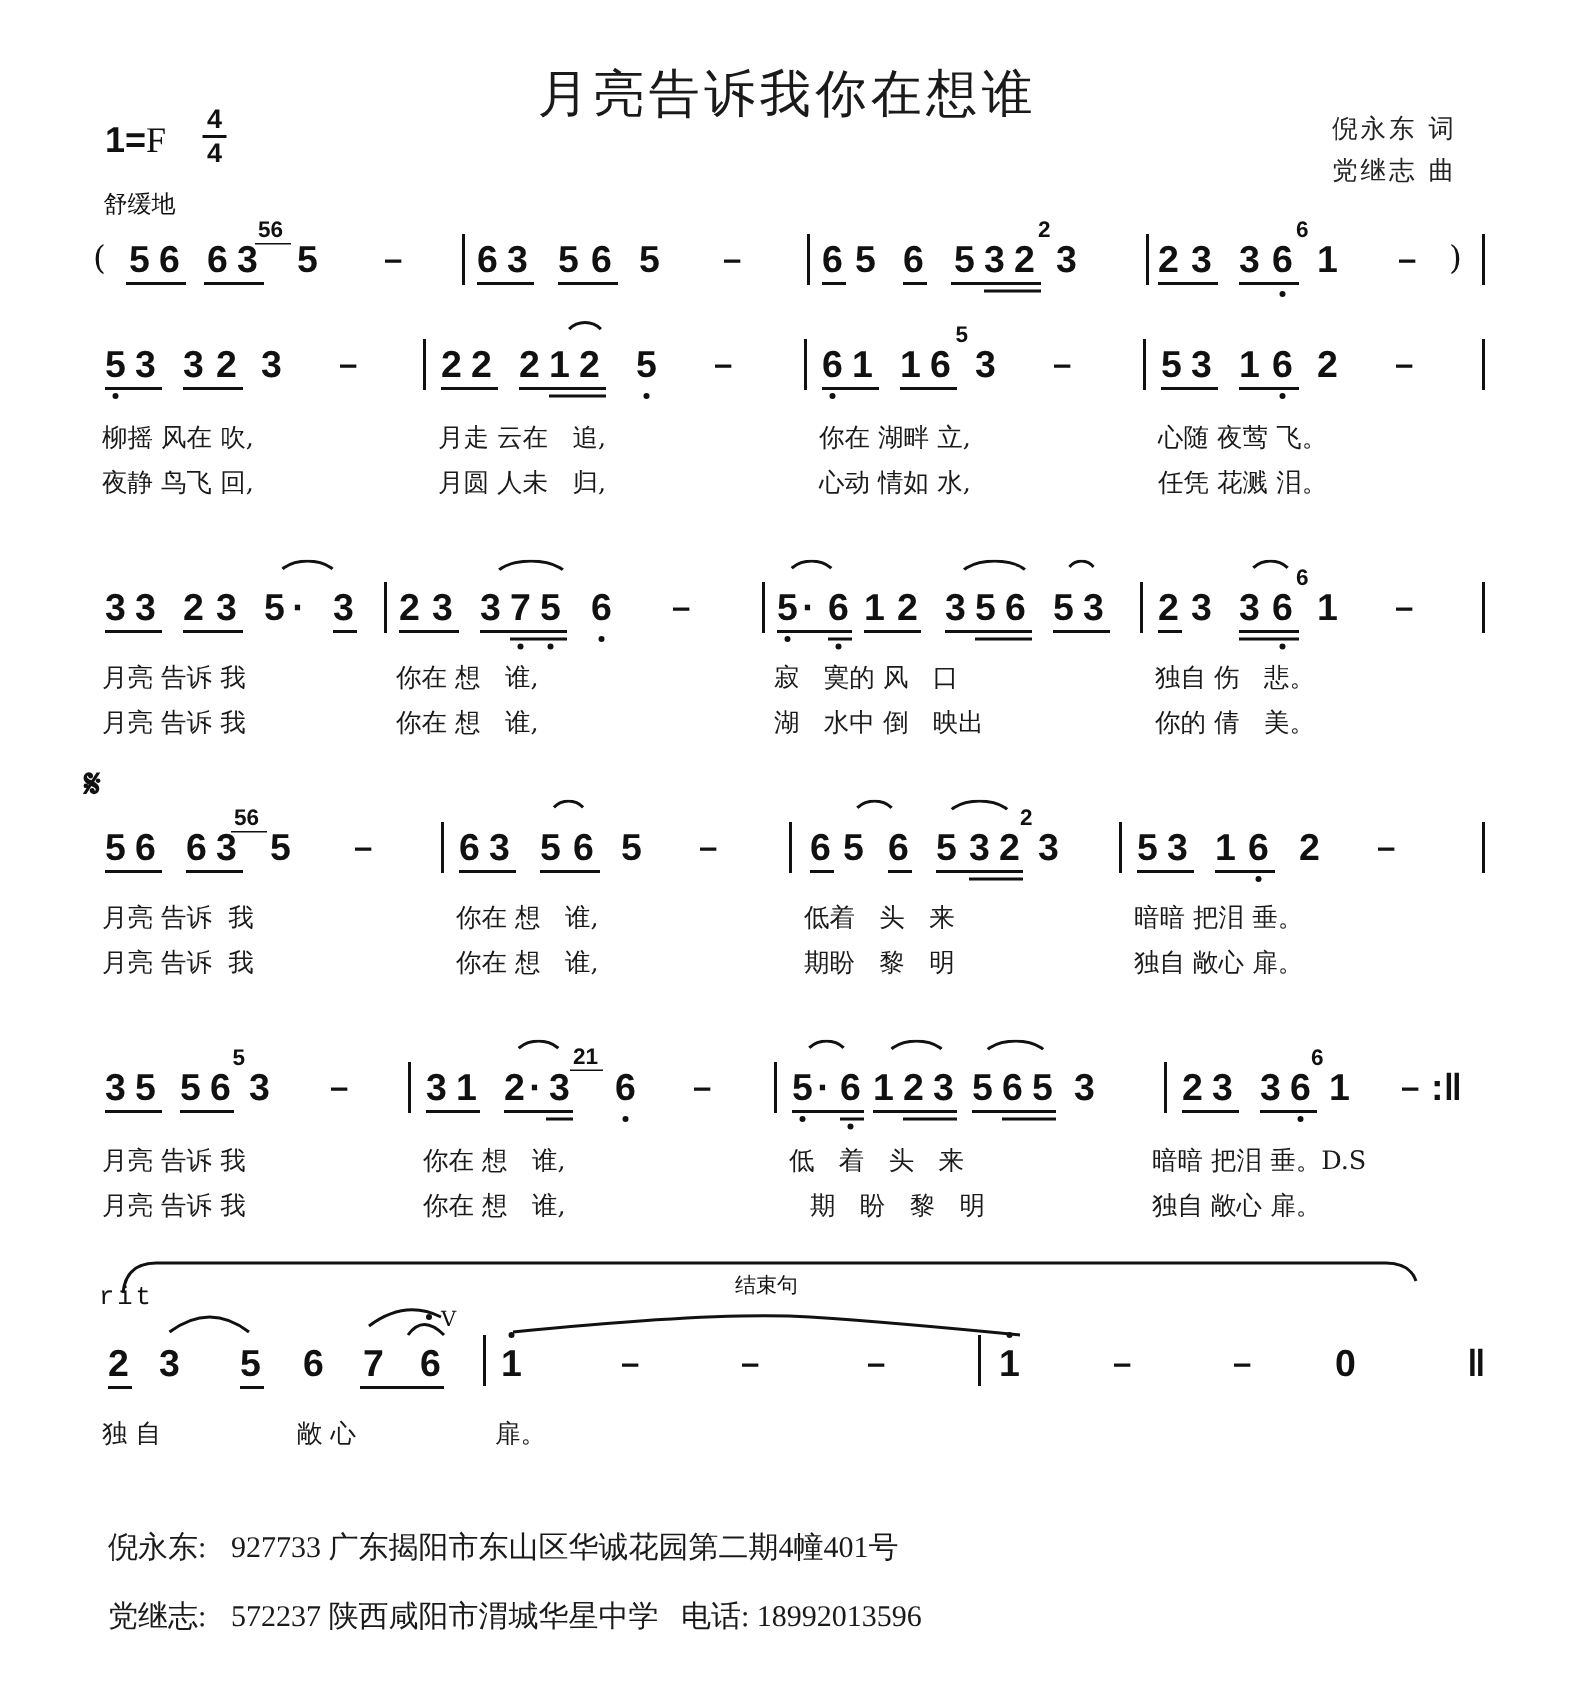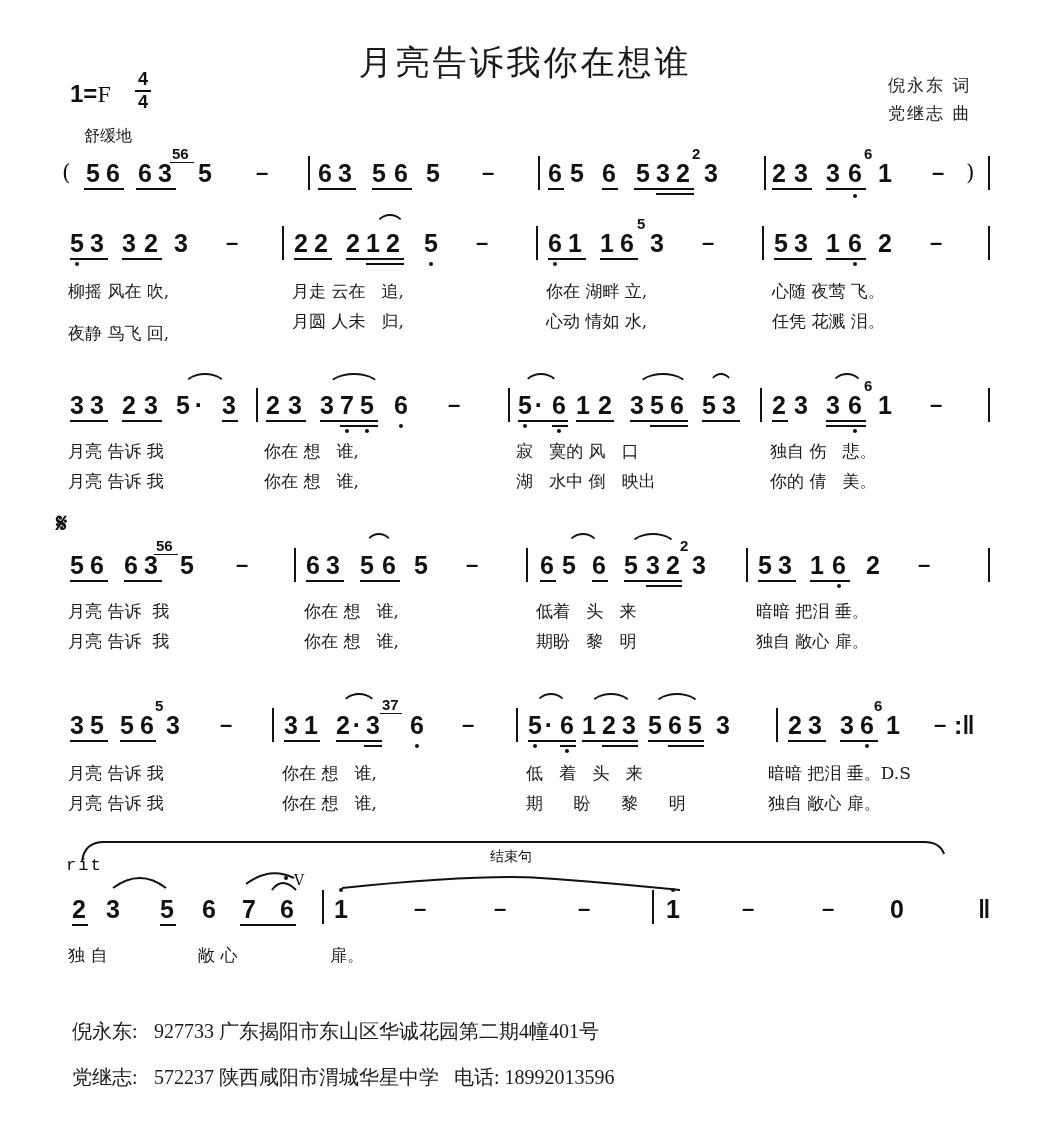--- a/index.html
+++ b/index.html
@@ -4,21 +4,21 @@
 <style>
   html, body { margin:0; padding:0; background:#ffffff; }
   body { width:1050px; height:1123px; position:relative; overflow:hidden; color:#111; }
   .abs { position:absolute; }
   .title { left:0; width:1050px; top:40px; text-align:center; font-family:"DejaVu Serif", serif; font-size:34px; letter-spacing:3px; color:#1a1a1a; }
   .key { left:70px; top:80px; font-family:"Liberation Sans", sans-serif; font-size:24px; font-weight:bold; }
   .key .f { font-family:"Liberation Serif", serif; font-weight:normal; }
   .ts { left:135px; top:70px; font-family:"Liberation Sans", sans-serif; font-weight:bold; font-size:18px; line-height:19px; text-align:center; width:16px; }
   .ts .line { height:2px; background:#111; margin:1px 0; }
   .credit { font-family:"DejaVu Serif", serif; font-size:17px; color:#222; letter-spacing:2px; }
-  .tempo { left:84px; top:126px; font-family:"DejaVu Serif", serif; font-size:16px; }
+  .tempo { left:69px; top:126px; font-family:"DejaVu Serif", serif; font-size:16px; }
   .n { position:absolute; font-family:"Liberation Sans", sans-serif; font-weight:bold; font-size:25px; line-height:30px; width:18px; text-align:center; }
   .dash { position:absolute; font-family:"Liberation Sans", sans-serif; font-weight:bold; font-size:22px; line-height:30px; }
   .bar { position:absolute; width:2px; background:#111; }
   .ul { position:absolute; height:2px; background:#111; }
   .dot { position:absolute; width:4px; height:4px; border-radius:50%; background:#111; }
   .grace { position:absolute; font-family:"Liberation Sans", sans-serif; font-weight:bold; font-size:15px; line-height:16px; }
   .slur { position:absolute; border:2px solid #111; border-bottom:none; border-left-color:transparent; border-right-color:transparent; border-radius:50% 50% 0 0 / 100% 100% 0 0; height:14px; }
   .lyr { position:absolute; font-family:"DejaVu Serif", serif; font-size:17px; letter-spacing:0; white-space:pre; color:#1a1a1a; }
   .addr { position:absolute; font-family:"Liberation Serif", serif; font-size:20px; color:#1a1a1a; white-space:pre; }
   .paren { position:absolute; font-family:"DejaVu Serif", serif; font-size:22px; }
@@ -138,21 +138,21 @@
   <div class="ul" style="left:826px;top:258px;width:40px;"></div>
   <div class="dot" style="left:853px;top:262px;"></div>
   <span class="n" style="left:876px;top:228px;">2</span>
   <span class="dash" style="left:930px;top:228px;">–</span>
   <div class="bar" style="left:988px;top:226px;height:34px;"></div>
 
   <span class="lyr" style="left:68px;top:280px;">柳摇 风在 吹,</span>
   <span class="lyr" style="left:292px;top:280px;">月走 云在   追,</span>
   <span class="lyr" style="left:546px;top:280px;">你在 湖畔 立,</span>
   <span class="lyr" style="left:772px;top:280px;">心随 夜莺 飞。</span>
-  <span class="lyr" style="left:68px;top:322px;text-align:right;">夜静 鸟飞 回,</span>
+  <span class="lyr" style="left:68px;top:310px;text-align:right;">夜静 鸟飞 回,</span>
   <span class="lyr" style="left:292px;top:310px;">月圆 人未   归,</span>
   <span class="lyr" style="left:546px;top:310px;">心动 情如 水,</span>
   <span class="lyr" style="left:772px;top:310px;">任凭 花溅 泪。</span>
 </div>
 
 <div>
   <span class="n" style="left:68px;top:390px;">3</span>
   <span class="n" style="left:88px;top:390px;">3</span>
   <div class="ul" style="left:70px;top:420px;width:38px;"></div>
   <span class="n" style="left:120px;top:390px;">2</span>
@@ -304,21 +304,21 @@
 
   <span class="n" style="left:282px;top:710px;">3</span>
   <span class="n" style="left:302px;top:710px;">1</span>
   <div class="ul" style="left:284px;top:740px;width:36px;"></div>
   <span class="n" style="left:334px;top:710px;">2</span>
   <span class="n" style="left:348px;top:710px;">·</span>
   <span class="n" style="left:364px;top:710px;">3</span>
   <div class="ul" style="left:336px;top:740px;width:46px;"></div>
   <div class="ul" style="left:364px;top:745px;width:18px;"></div>
   <div class="slur" style="left:340px;top:693px;width:34px;"></div>
-  <span class="grace" style="left:382px;top:697px;">37</span>
+  <span class="grace" style="left:382px;top:697px;">21</span>
   <div class="ul" style="left:380px;top:713px;width:22px;height:1px;"></div>
   <span class="n" style="left:408px;top:710px;">6</span>
   <div class="dot" style="left:415px;top:744px;"></div>
   <span class="dash" style="left:462px;top:710px;">–</span>
   <div class="bar" style="left:516px;top:708px;height:34px;"></div>
 
   <span class="n" style="left:526px;top:710px;">5</span>
   <span class="n" style="left:540px;top:710px;">·</span>
   <span class="n" style="left:558px;top:710px;">6</span>
   <div class="ul" style="left:528px;top:740px;width:48px;"></div>
@@ -352,21 +352,21 @@
   <span class="n" style="left:884px;top:710px;">1</span>
   <span class="dash" style="left:934px;top:710px;">–</span>
   <span class="n" style="left:954px;top:710px;width:auto;">:‖</span>
 
   <span class="lyr" style="left:68px;top:762px;">月亮 告诉 我</span>
   <span class="lyr" style="left:282px;top:762px;">你在 想   谁,</span>
   <span class="lyr" style="left:526px;top:762px;">低   着   头   来</span>
   <span class="lyr" style="left:768px;top:762px;">暗暗 把泪 垂。D.S</span>
   <span class="lyr" style="left:68px;top:792px;">月亮 告诉 我</span>
   <span class="lyr" style="left:282px;top:792px;">你在 想   谁,</span>
-  <span class="lyr" style="left:526px;top:792px;font-family:Liberation Mono, monospace;">期   盼   黎   明</span>
+  <span class="lyr" style="left:540px;top:792px;">期   盼   黎   明</span>
   <span class="lyr" style="left:768px;top:792px;">独自 敞心 扉。</span>
 </div>
 
 <div>
   <svg class="abs" style="left:60px;top:838px;" width="900" height="110">
     <path d="M22 24 Q24 4 44 4 L864 4 Q880 4 884 16" fill="none" stroke="#111" stroke-width="2"></path>
     <path d="M282 50 Q420 36 480 40 T620 52" fill="none" stroke="#111" stroke-width="2"></path>
     <path d="M53 50 Q80 30 106 50" fill="none" stroke="#111" stroke-width="2"></path>
     <path d="M186 46 Q210 28 234 40" fill="none" stroke="#111" stroke-width="2"></path>
     <path d="M212 52 Q222 38 236 52" fill="none" stroke="#111" stroke-width="2"></path>

